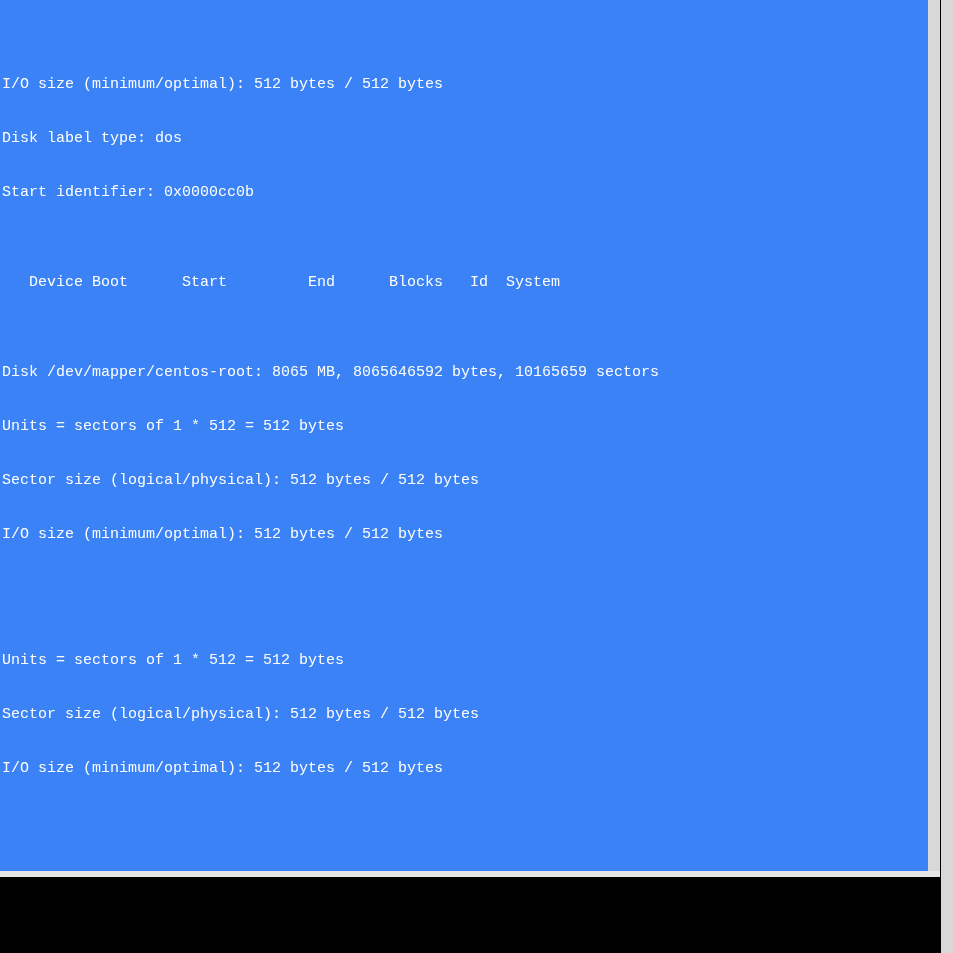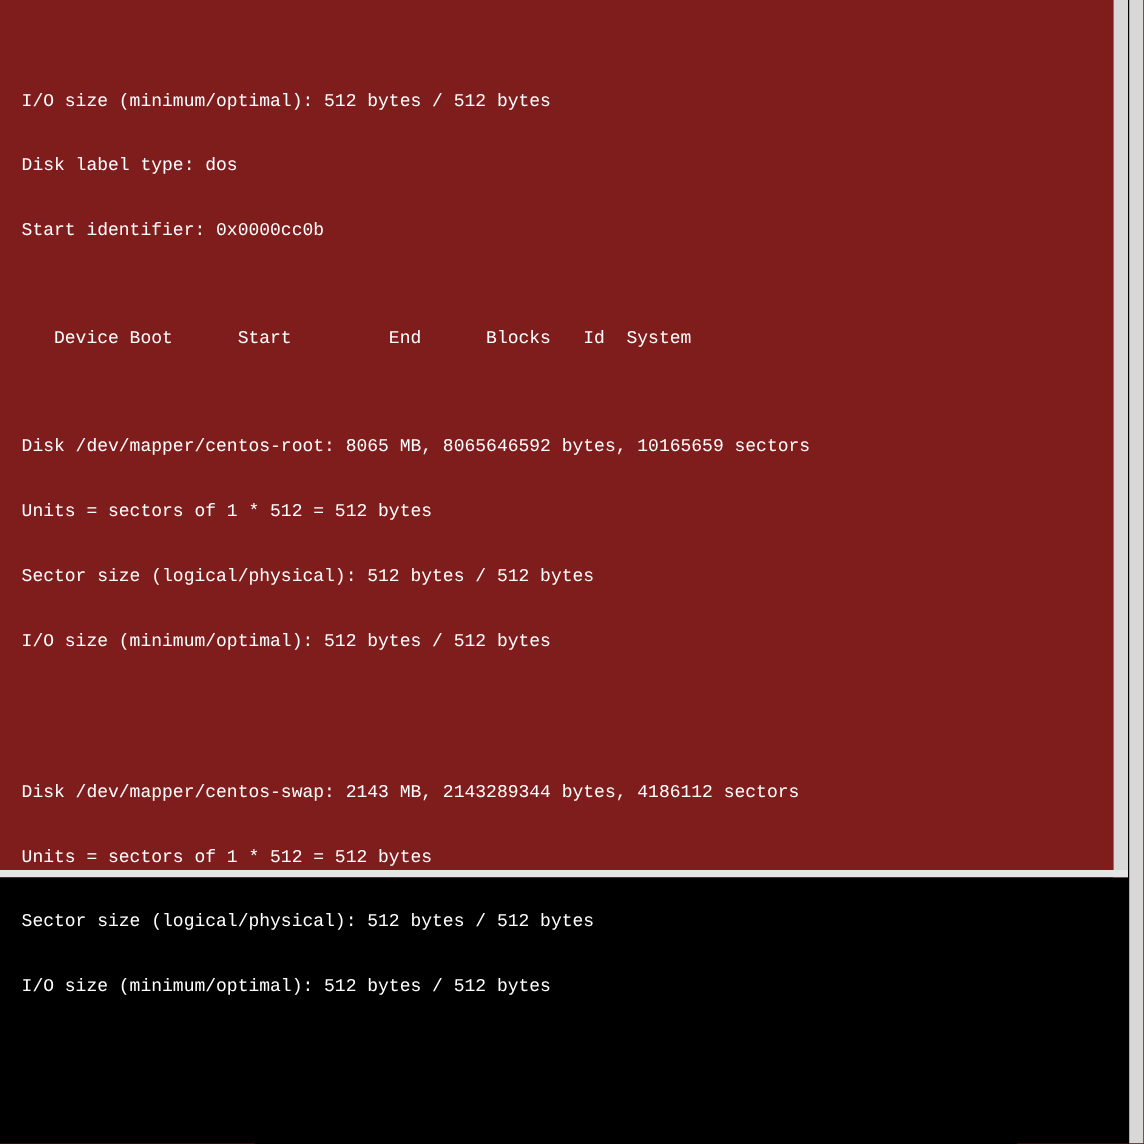--- a/index.html
+++ b/index.html
@@ -13,24 +13,24 @@
       font-family: 'Courier New', 'Consolas', monospace;
       font-size: 15px;
       line-height: 18px;
       padding: 0;
       width: 953px;
       height: 953px;
       overflow: hidden;
       position: relative;
     }
     .terminal {
-      background: #7f1d1d;
+      background: #3b82f6;
       width: 940px;
-      height: 731px;
-      padding: 4px 18px;
+      height: 877px;
+      padding: 4px 2px;
       white-space: pre;
       font-family: inherit;
       border-right: 12px solid #d8d8d8;
       position: relative;
     }
     .scrollbar {
       position: absolute;
       right: 0;
       top: 0;
       width: 12px;
@@ -60,21 +60,20 @@
     <span class="line">Start identifier: 0x0000cc0b</span>
     <span class="line"></span>
     <span class="line">   Device Boot      Start         End      Blocks   Id  System</span>
     <span class="line"></span>
     <span class="line">Disk /dev/mapper/centos-root: 8065 MB, 8065646592 bytes, 10165659 sectors</span>
     <span class="line">Units = sectors of 1 * 512 = 512 bytes</span>
     <span class="line">Sector size (logical/physical): 512 bytes / 512 bytes</span>
     <span class="line">I/O size (minimum/optimal): 512 bytes / 512 bytes</span>
     <span class="line"></span>
     <span class="line"></span>
-    <span class="line">Disk /dev/mapper/centos-swap: 2143 MB, 2143289344 bytes, 4186112 sectors</span>
     <span class="line">Units = sectors of 1 * 512 = 512 bytes</span>
     <span class="line">Sector size (logical/physical): 512 bytes / 512 bytes</span>
     <span class="line">I/O size (minimum/optimal): 512 bytes / 512 bytes</span>
     <span class="line"></span>
     
     
     <span class="line"></span>
     
     
     <span class="line"></span>

